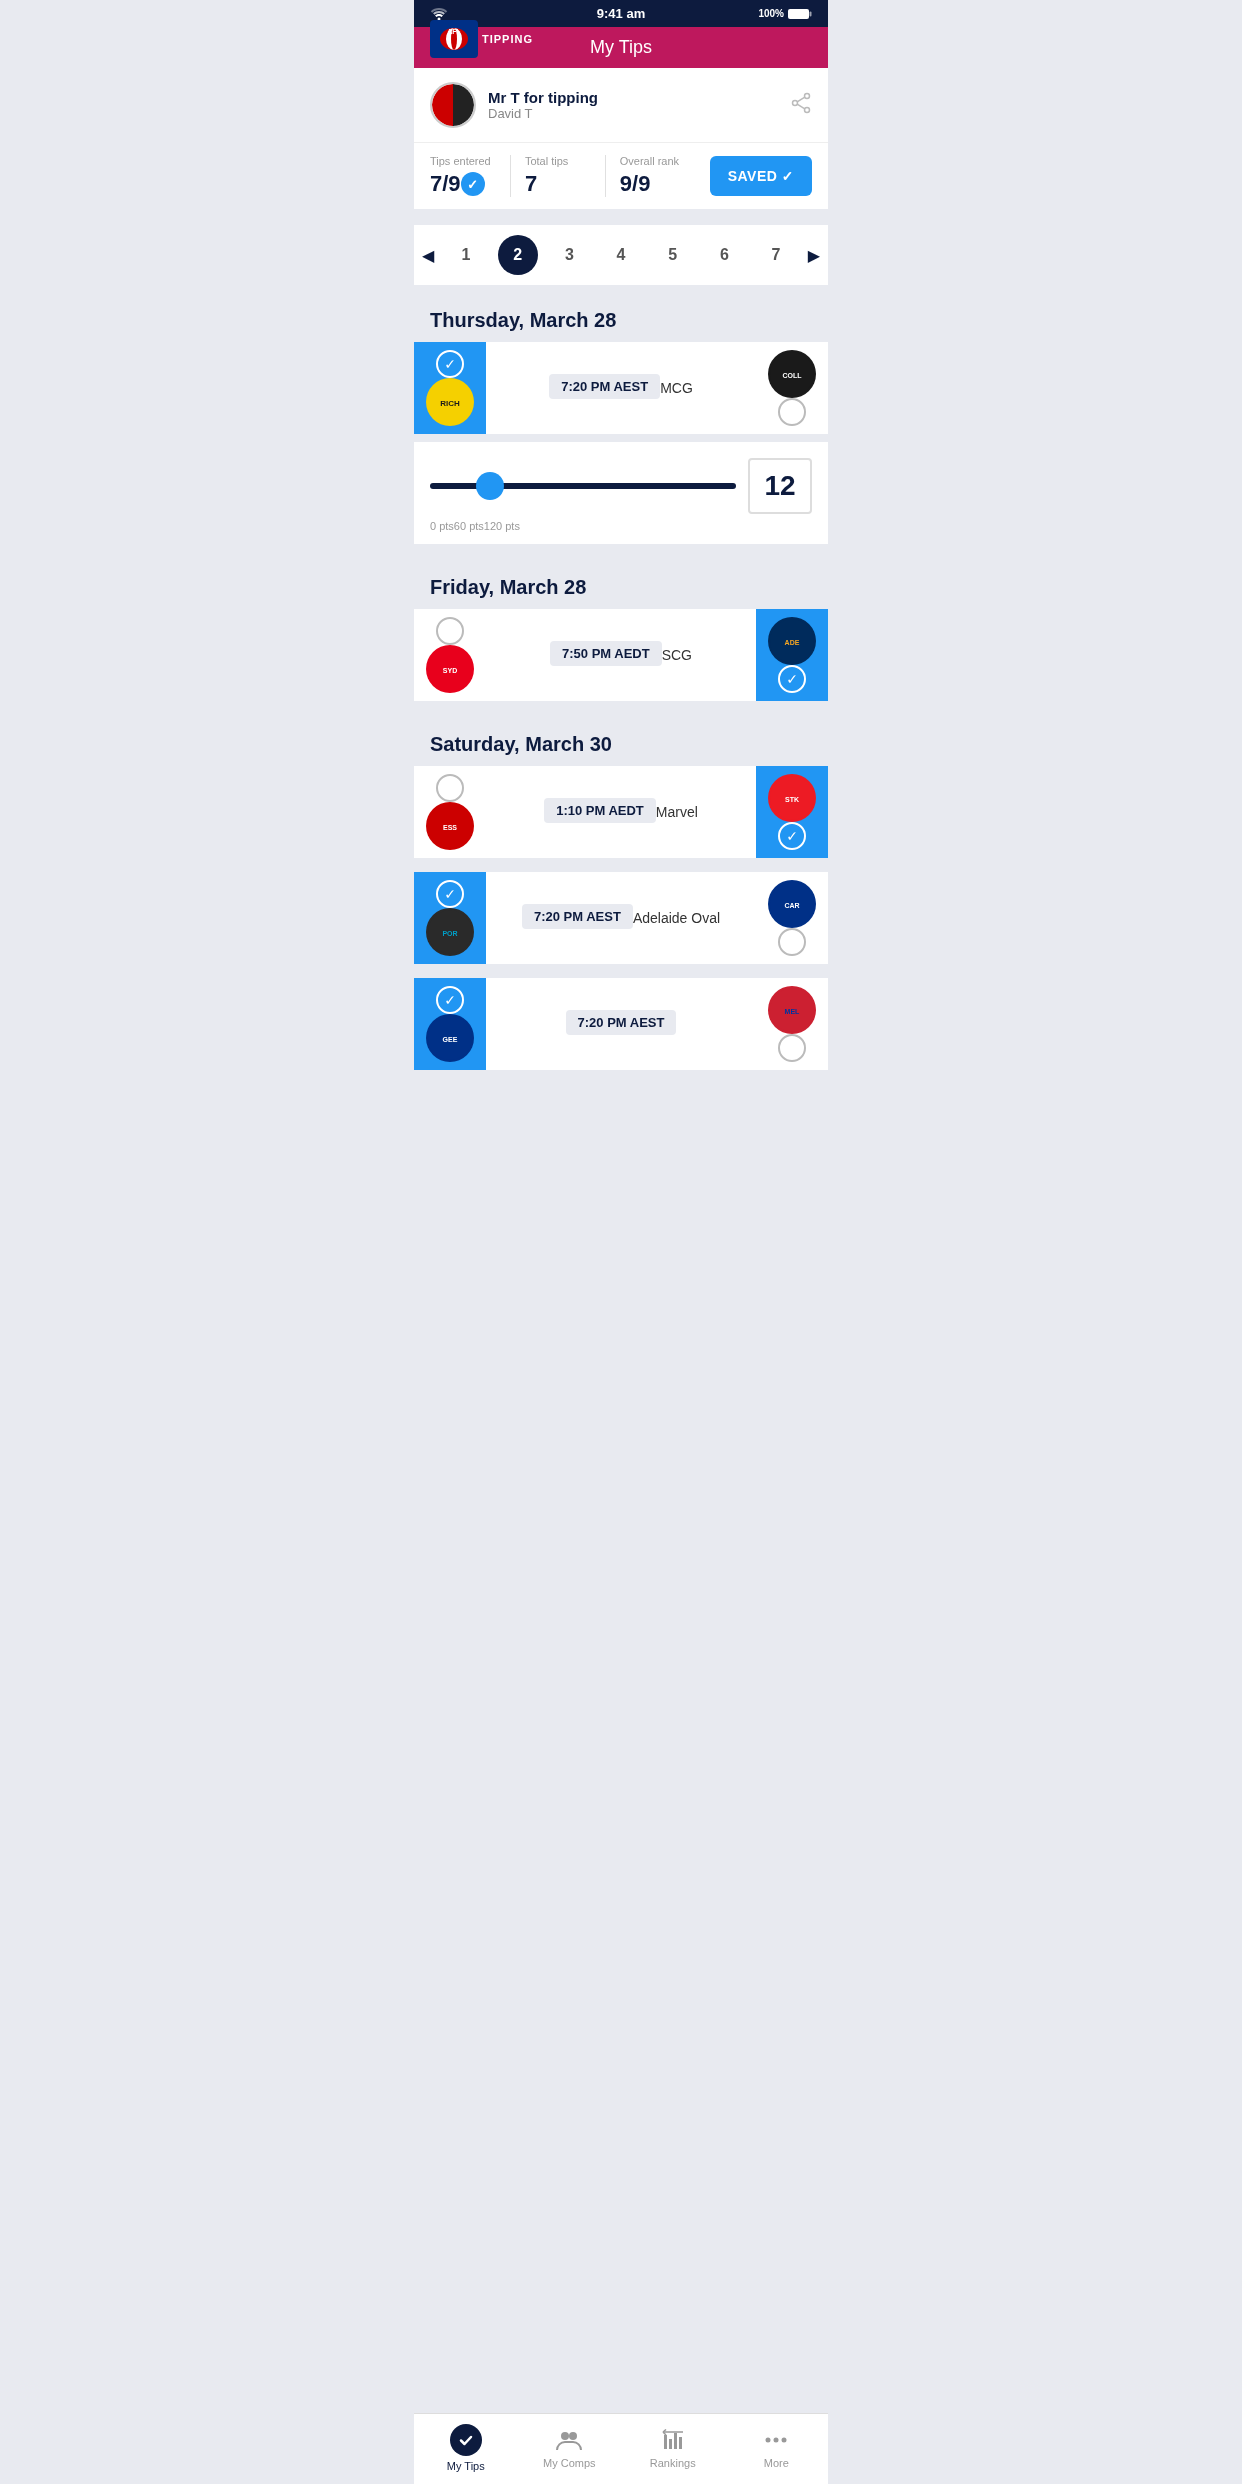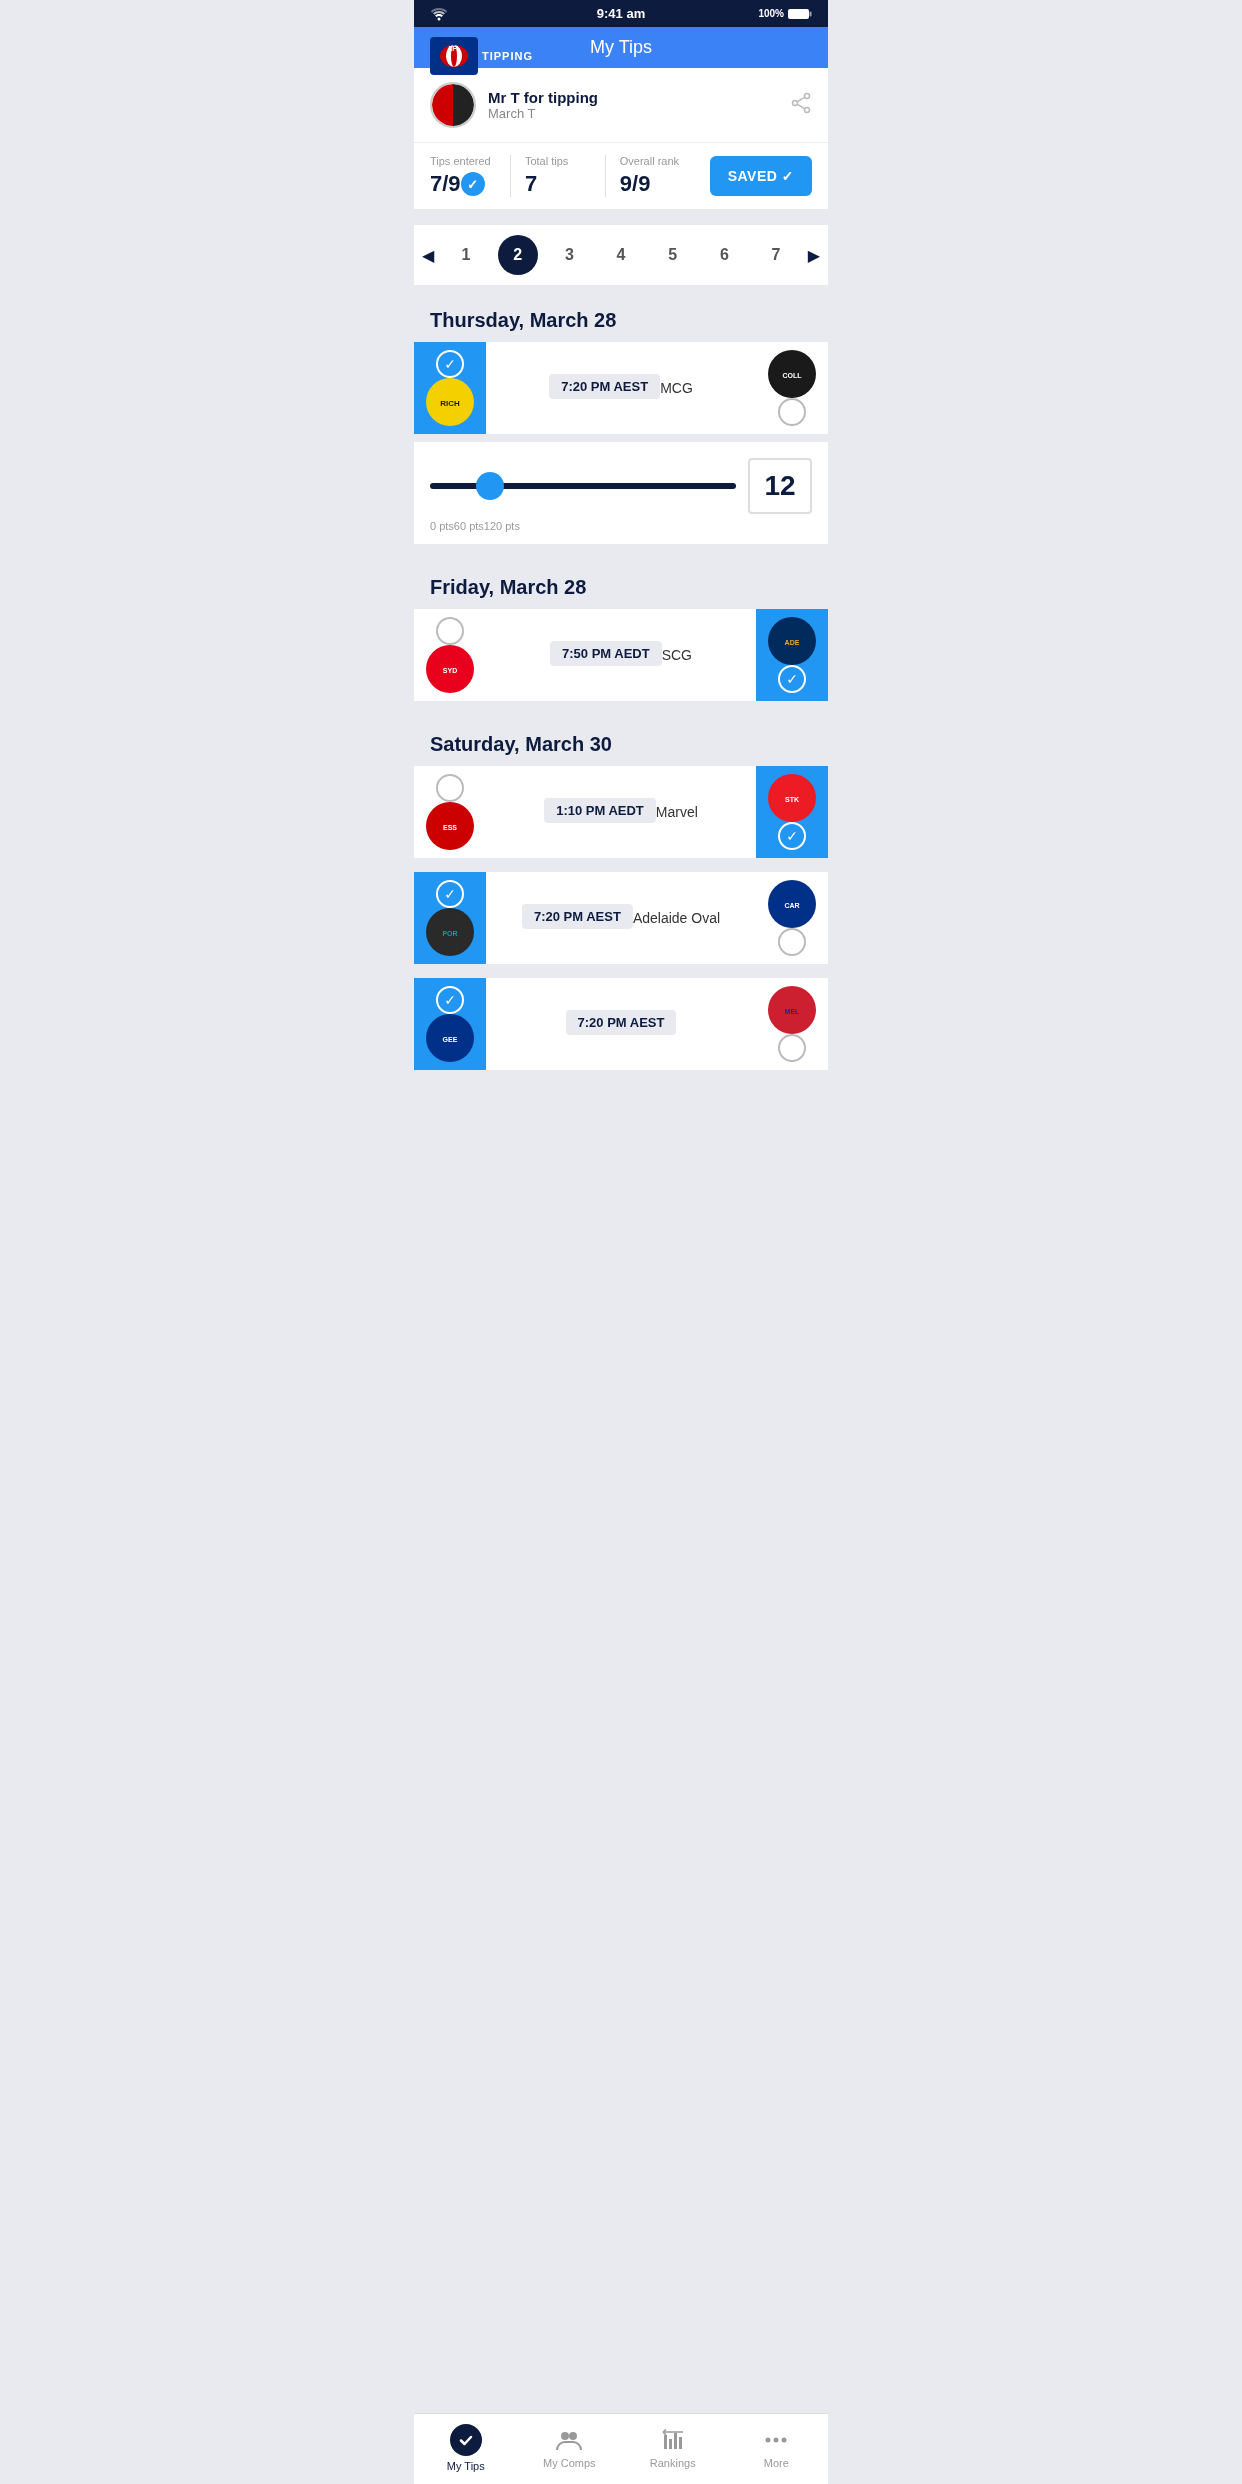--- a/index.html
+++ b/index.html
@@ -22,23 +22,23 @@
       padding: 6px 16px;
       font-size: 13px;
       font-weight: 600;
     }
     .status-bar .time { flex: 1; text-align: center; }
     .status-left, .status-right { width: 70px; display: flex; align-items: center; }
     .status-right { justify-content: flex-end; gap: 4px; }
 
     
     .header {
-      background: #3b82f6;
-      display: flex;
-      align-items: flex-start;
+      background: #be185d;
+      display: flex;
+      align-items: flex-end;
       justify-content: center;
       padding: 10px 16px;
       position: relative;
     }
     .header-title {
       color: white;
       font-size: 18px;
       font-weight: 500;
     }
     .afl-logo {
@@ -428,21 +428,21 @@
 
 <div class="page-content">
 
 <div class="profile-section">
   <div class="profile-info">
     <div class="avatar">
       <div class="avatar-inner"></div>
     </div>
     <div>
       <div class="profile-name">Mr T for tipping</div>
-      <div class="profile-sub">March T</div>
+      <div class="profile-sub">David T</div>
     </div>
   </div>
   <div style="color:#bbb;cursor:pointer;">
     <svg width="22" height="22" viewBox="0 0 22 22" fill="none">
       <circle cx="17" cy="4" r="2.5" stroke="#bbb" stroke-width="1.5"></circle>
       <circle cx="17" cy="18" r="2.5" stroke="#bbb" stroke-width="1.5"></circle>
       <circle cx="5" cy="11" r="2.5" stroke="#bbb" stroke-width="1.5"></circle>
       <line x1="7.2" y1="9.8" x2="14.8" y2="5.2" stroke="#bbb" stroke-width="1.5"></line>
       <line x1="7.2" y1="12.2" x2="14.8" y2="16.8" stroke="#bbb" stroke-width="1.5"></line>
     </svg>

